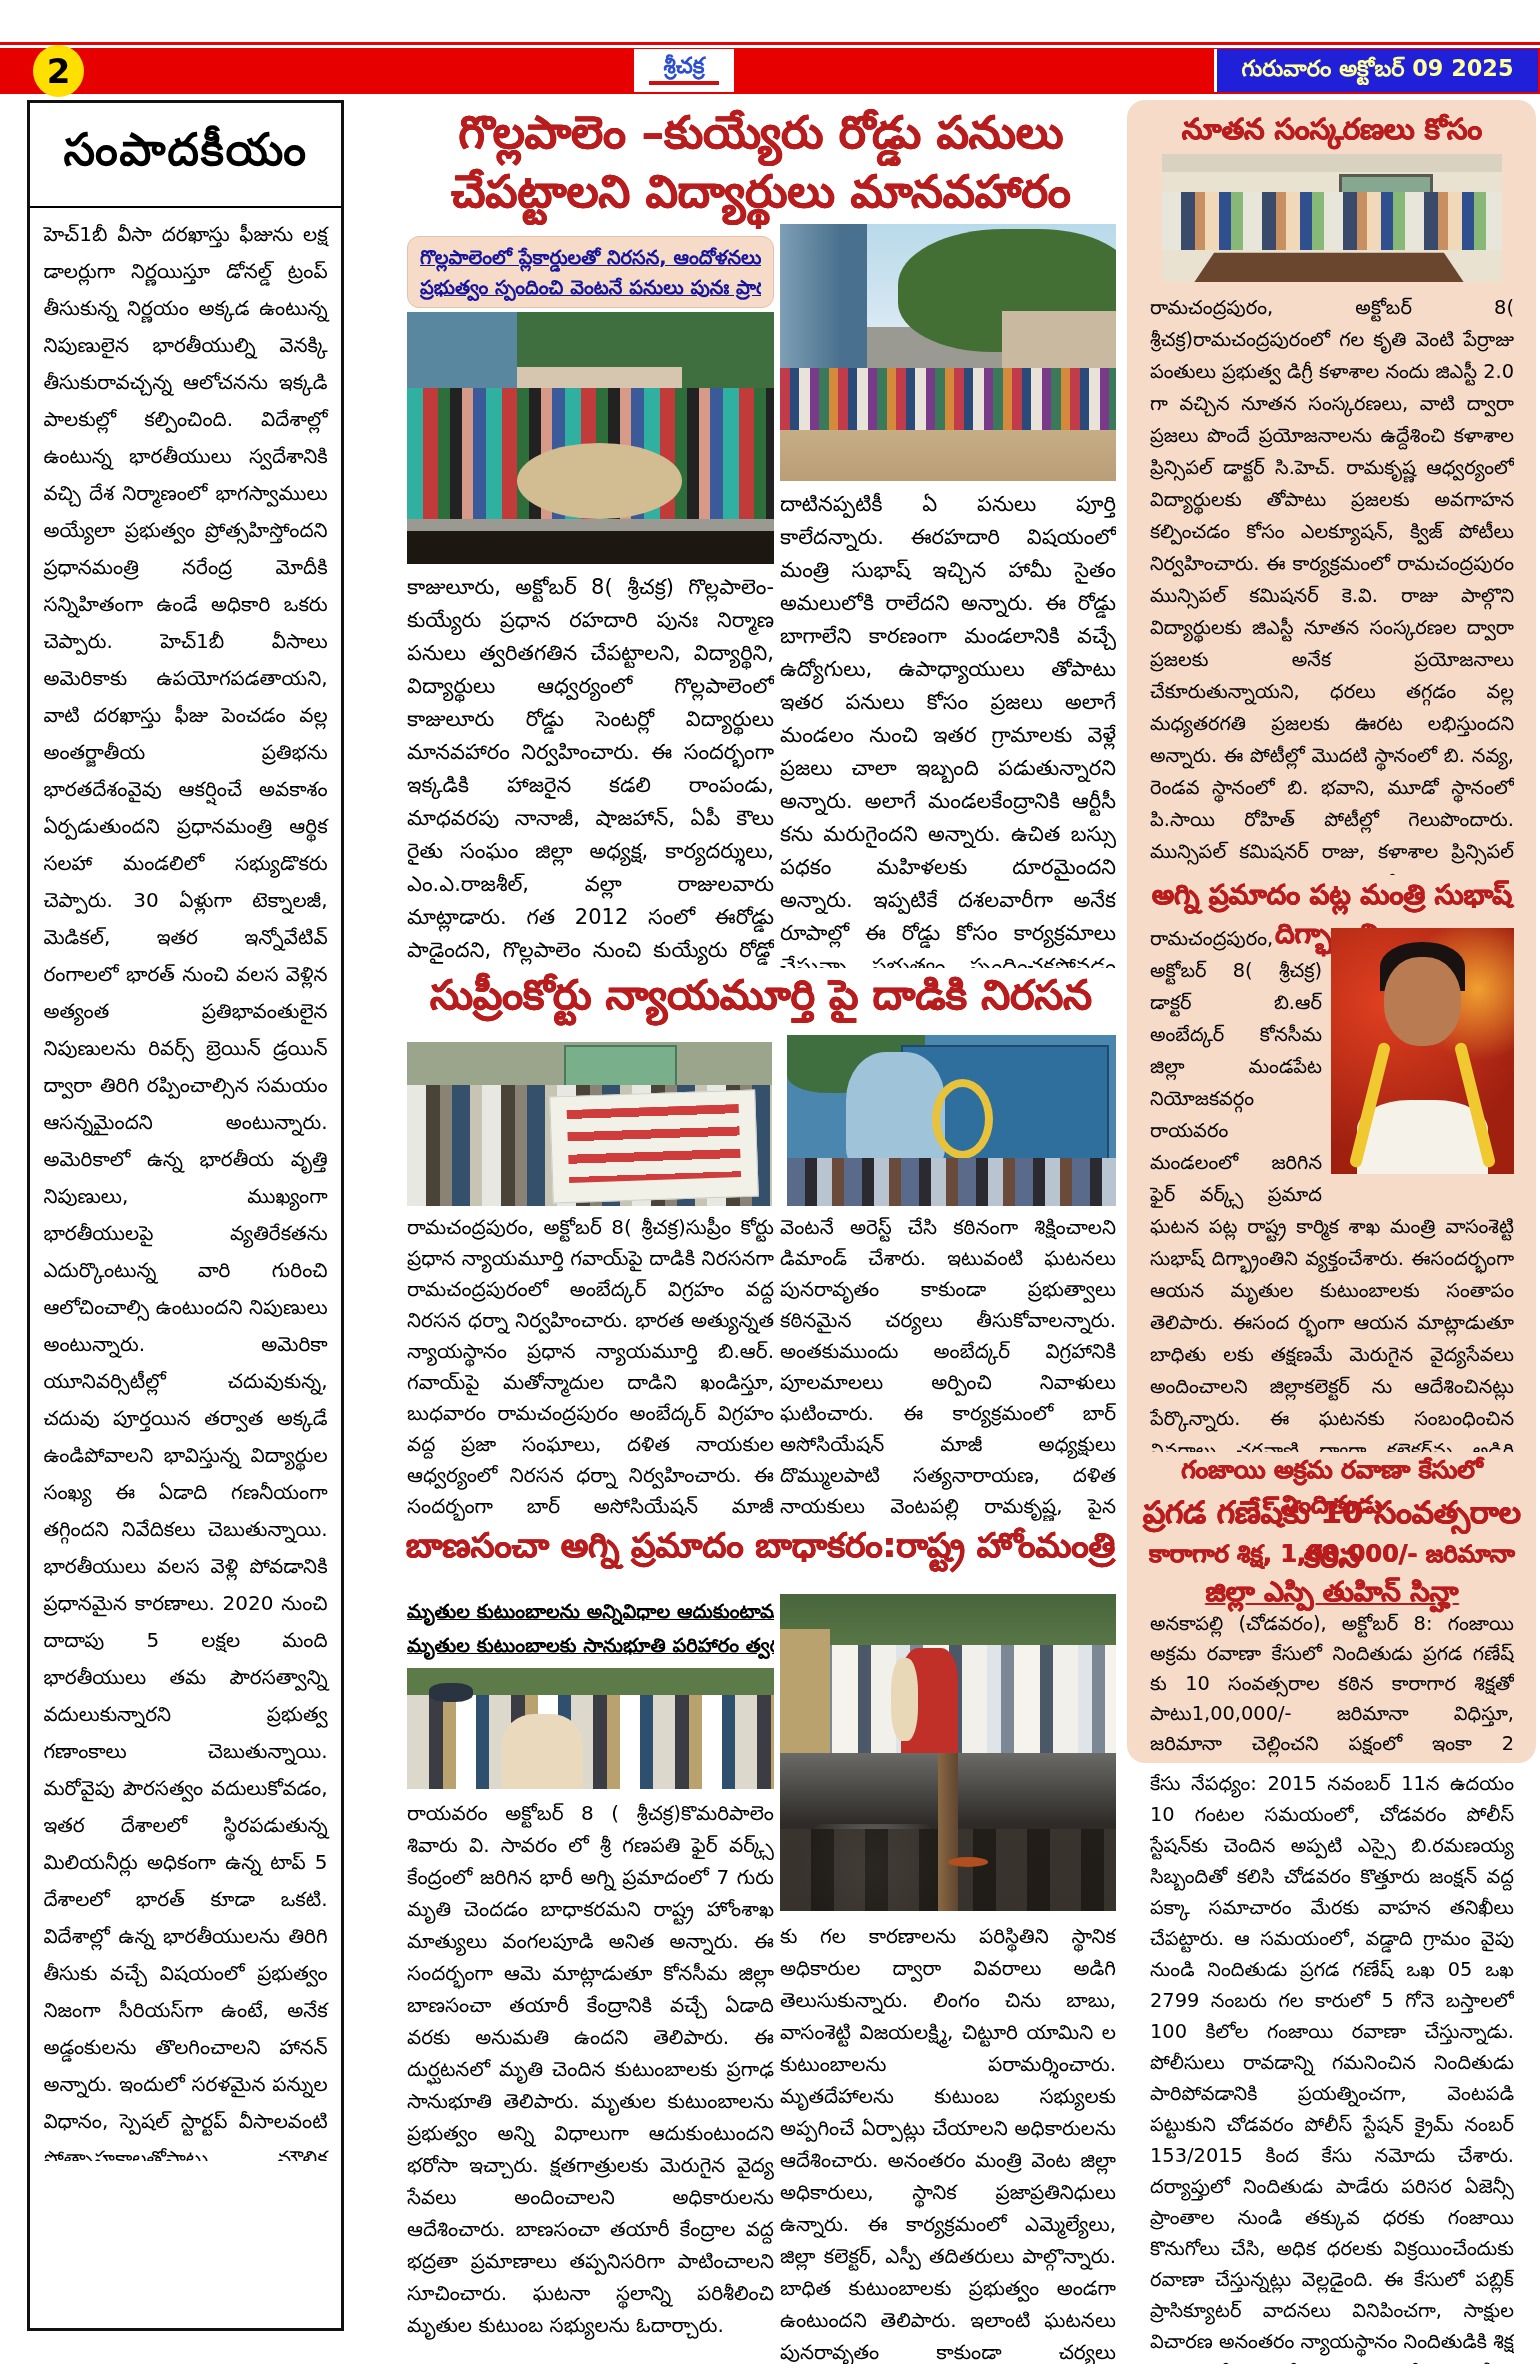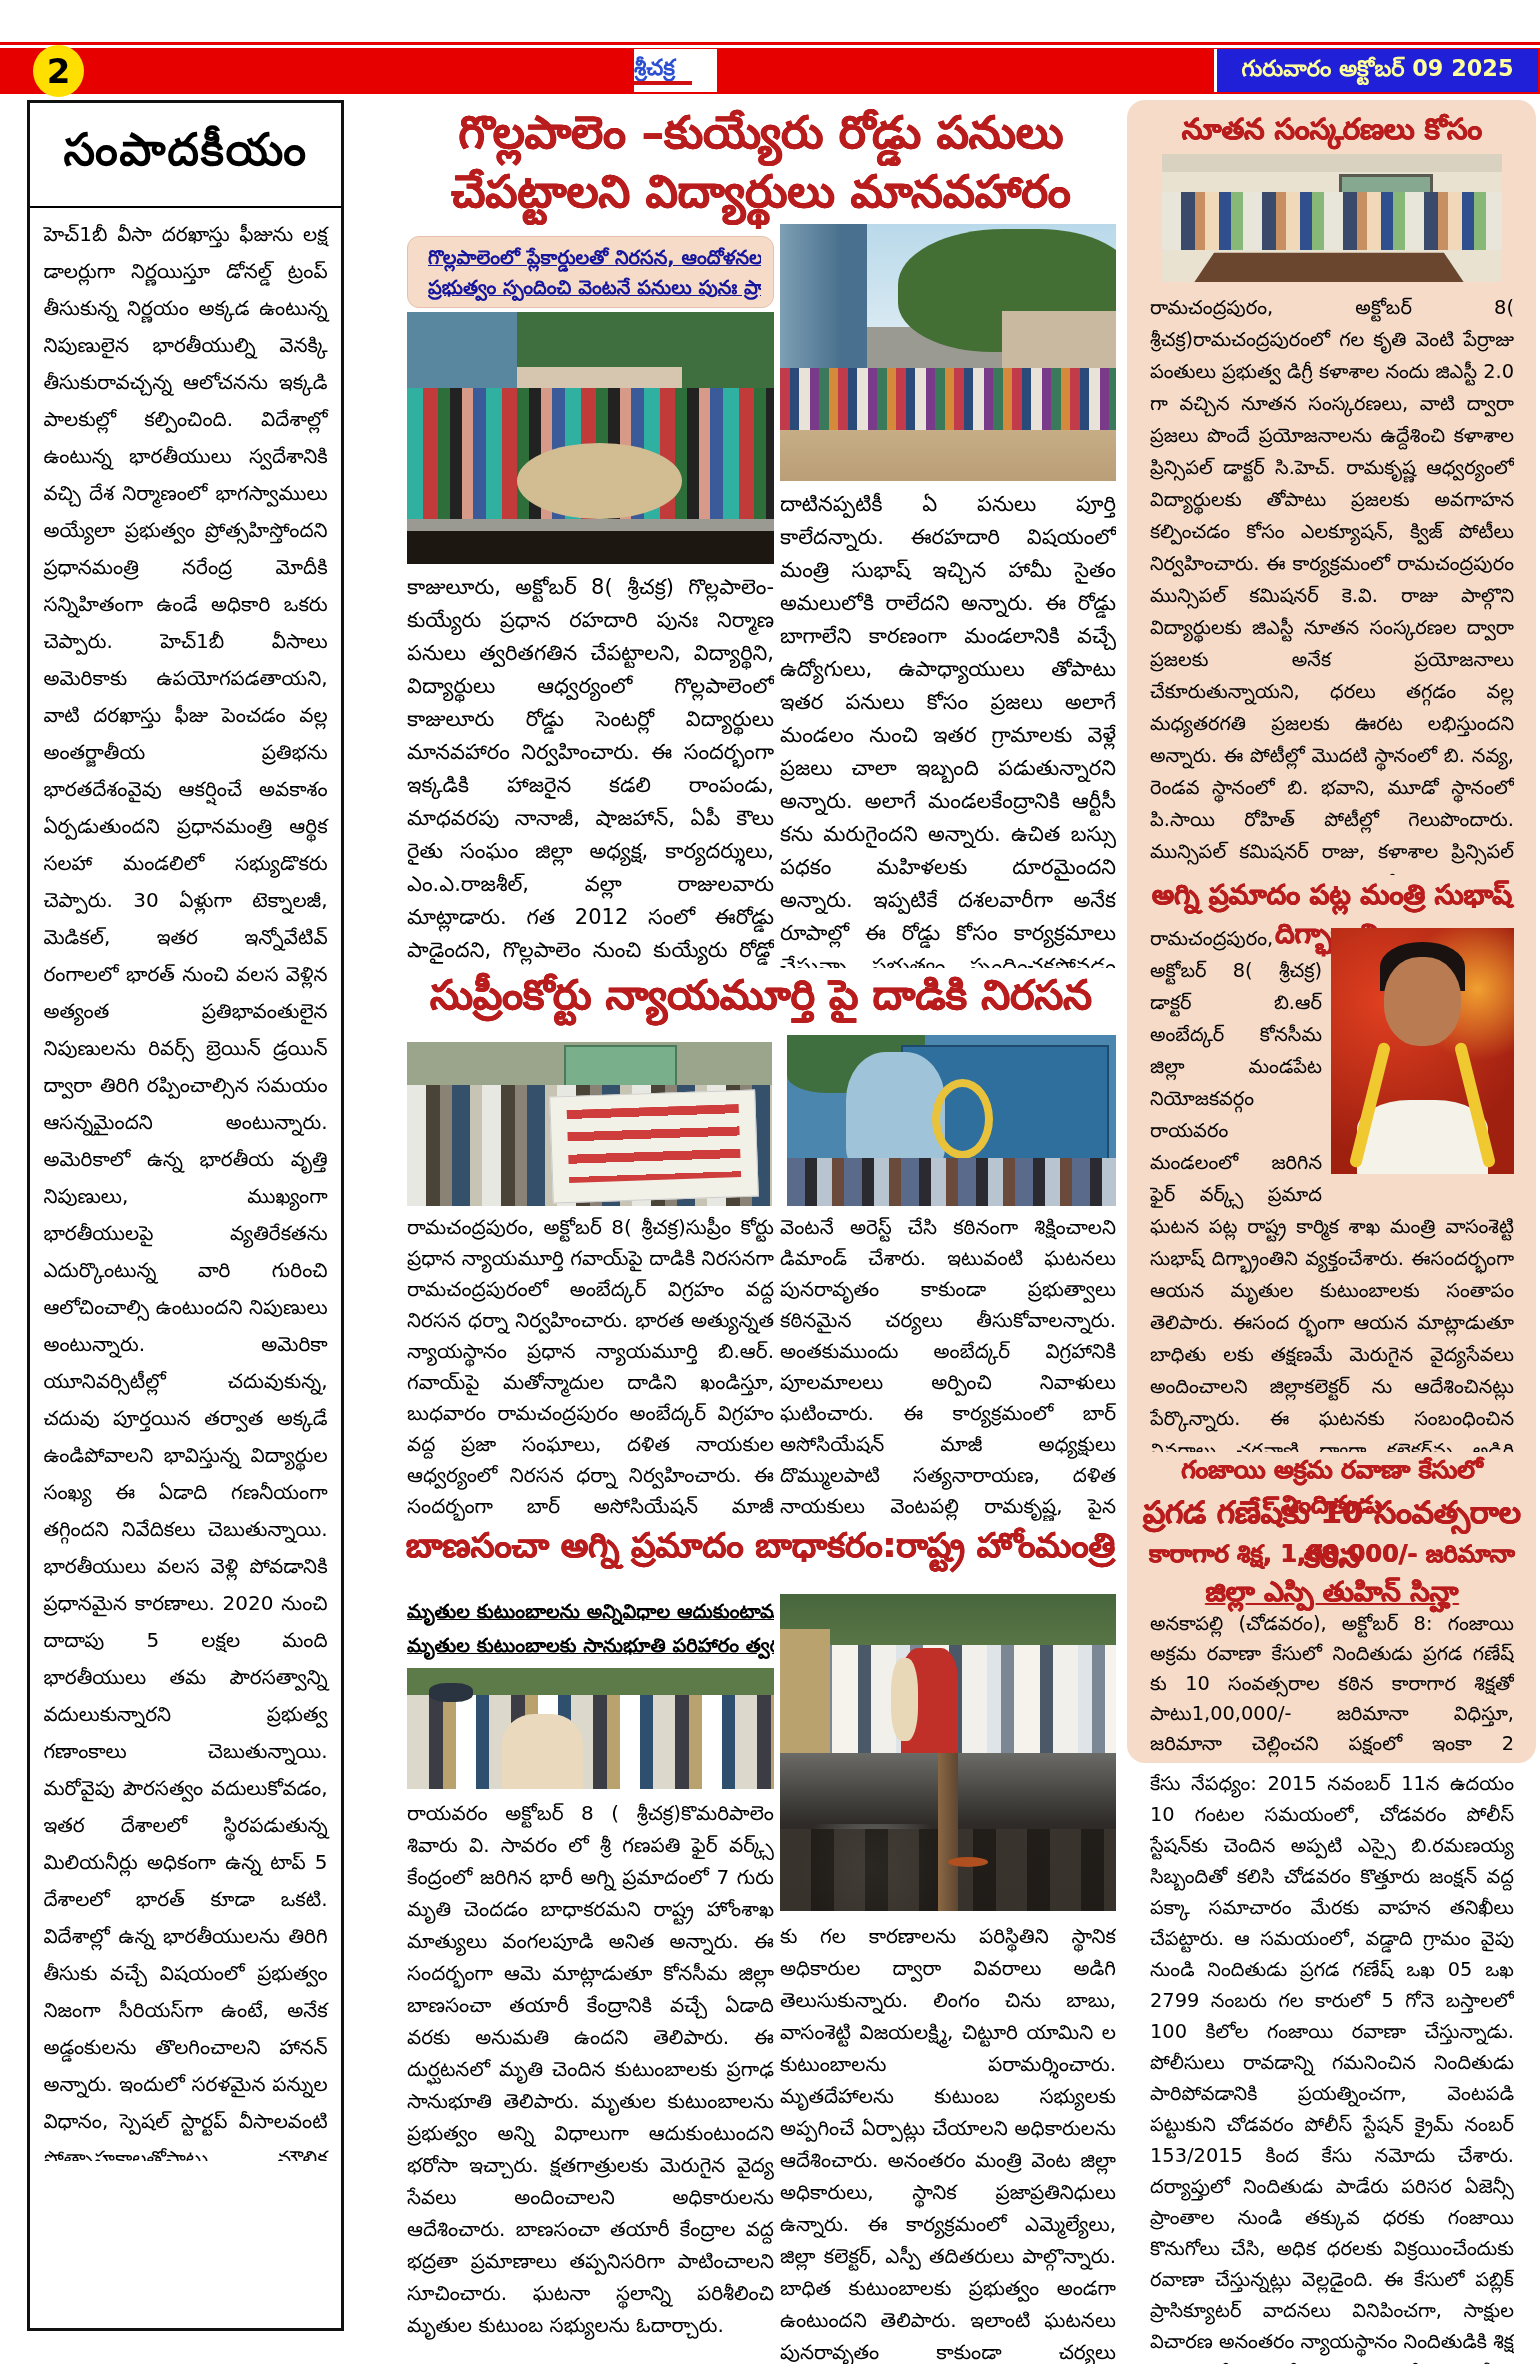--- a/index.html
+++ b/index.html
@@ -4,42 +4,42 @@
 <style>
   html,body{margin:0;padding:0;background:#ffffff;}
   #page{position:relative;width:1541px;height:2377px;background:#ffffff;overflow:hidden;
         font-family:"DejaVu Sans",sans-serif;color:#000;}
   .abs{position:absolute;}
   
   #topline{left:0;top:42px;width:1541px;height:3px;background:#e60000;}
   #masthead{left:0;top:48px;width:1541px;height:46px;background:#e60000;}
   #pagenum{left:33px;top:45px;width:51px;height:52px;background:#ffdf00;border-radius:50%;
            display:flex;align-items:center;justify-content:center;font-size:34px;font-weight:bold;color:#000;z-index:5;}
-  #logobox{left:634px;top:49px;width:83px;height:43px;background:#ffffff;z-index:4;
-           display:flex;flex-direction:column;align-items:flex-start;justify-content:center;}
+  #logobox{left:634px;top:49px;width:100px;height:43px;background:#ffffff;z-index:4;
+           display:flex;flex-direction:column;align-items:center;justify-content:center;font-family:Liberation Mono, monospace;}
   #logotext{font-size:22.4px;font-weight:bold;color:#2b4fd0;line-height:1;}
   #logosub{width:70%;height:3.7px;background:#d01010;margin-top:3px;}
   #datebox{left:1214px;top:49px;width:321px;height:43px;background:#2020d8;border-left:3px solid #fff;
            display:flex;align-items:center;justify-content:center;z-index:4;}
   #datetext{color:#ffff9c;font-size:22.4px;font-weight:bold;}
   
   .just{text-align:justify;overflow:hidden;}
   .fat{text-shadow:0.4px 0 currentColor,-0.4px 0 currentColor;}
   .headline{font-weight:bold;text-align:center;color:#b91c1c;}
   
   #edbox{left:27px;top:100px;width:317px;height:2231px;border:3px solid #111;box-sizing:border-box;background:#fff;}
   #edtitle{border-bottom:2.2px solid #000;height:103px;display:flex;align-items:center;justify-content:center;
            font-size:45px;font-weight:bold;letter-spacing:1.5px;}
   #edhead{font-size:29px;font-weight:bold;text-align:center;padding:13.4px 6px 6px 6px;line-height:1.25;}
   #edbody{padding:7.5px 13.4px;font-size:20px;line-height:37px;height:1938px;}
   
   #leadhl{left:406px;top:104px;width:710px;font-size:45px;line-height:1.3;}
   #pinkbox{left:407px;top:236px;width:367px;height:72px;background:#f6dcc8;border:1.5px solid #e5c0ab;
            border-radius:12px;box-sizing:border-box;padding:6px 12px;}
-  .bluesub{color:#14149c;font-size:19.4px;font-weight:bold;text-decoration:underline;line-height:30px;white-space:nowrap;overflow:hidden;margin-left:8px;}
+  .bluesub{color:#14149c;font-size:19.4px;font-weight:bold;text-decoration:underline;line-height:30px;white-space:nowrap;overflow:hidden;}
   #leadc1{left:407px;top:571px;width:367px;height:397px;font-size:21px;line-height:33px;}
   #leadc2{left:780px;top:488px;width:336px;height:480px;font-size:21px;line-height:33px;}
   #courthl{left:406px;top:971px;width:710px;font-size:41px;}
   #courtc1{left:407px;top:1212px;width:367px;height:309px;font-size:20px;line-height:31px;}
   #courtc2{left:780px;top:1212px;width:336px;height:309px;font-size:20px;line-height:31px;}
   #firehl{left:406px;top:1525px;width:710px;font-size:34px;white-space:nowrap;}
   #firesub{left:407px;top:1595px;width:367px;}
   .blacksub{color:#000;font-size:19.4px;font-weight:bold;text-decoration:underline;line-height:34px;white-space:nowrap;overflow:hidden;}
   #firec1{left:407px;top:1797px;width:367px;height:568px;font-size:20px;line-height:32px;}
   #firec2{left:780px;top:1920px;width:336px;height:444px;font-size:20px;line-height:32px;}

